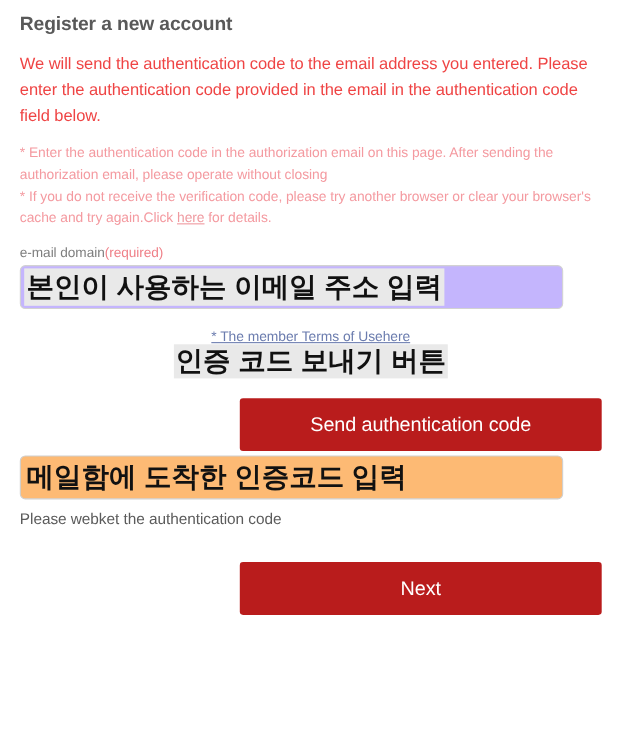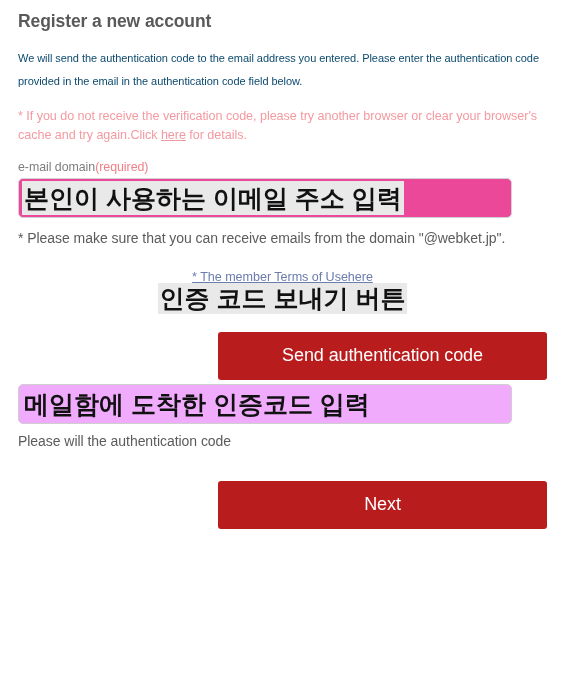--- a/index.html
+++ b/index.html
@@ -31,23 +31,23 @@
     font-weight: bold;
     color: #595959;
     letter-spacing: -0.1px;
     line-height: 1.4;
   }
 
   
   .intro {
     margin: 0;
     padding-top: 13px;
-    font-size: 11px;
+    font-size: 15px;
     line-height: 23.5px;
-    color: #0c4a6e;
+    color: #ef4444;
     letter-spacing: -0.05px;
   }
 
   
   .notice {
     margin: 0;
     padding-top: 13px;
     font-size: 12.6px;
     line-height: 19.8px;
     color: #f49aa0;
@@ -70,26 +70,26 @@
     color: #ef7f87;
   }
 
   
   .input-shell {
     position: relative;
     margin-top: 4px;
     height: 40px;
     border: 1px solid #d2d2d2;
     border-radius: 5px;
-    background: #ec4899;
+    background: #c4b5fd;
     box-sizing: border-box;
     width: 494px;
   }
   .input-shell.disabled {
-    background: #f0abfc;
+    background: #fdba74;
     border-color: #cfcfcf;
   }
   .input-overlay {
     position: absolute;
     left: 3px;
     top: 50%;
     transform: translateY(-50%);
     font-size: 25px;
     font-weight: bold;
     color: #111111;
@@ -196,51 +196,51 @@
 </head>
 <body>
 
 <div class="page">
 
   <h1 class="page-title">Register a new account</h1>
 
   <p class="intro">We will send the authentication code to the email address you entered. Please enter the authentication code provided in the email in the authentication code field below.</p>
 
   <div class="notice">
+    <span class="line">* Enter the authentication code in the authorization email on this page. After sending the authorization email, please operate without closing</span>
     <span class="line"><span>* If you do not receive the verification code, please try another browser or clear your browser's cache and try again.Click </span><a class="inline-link" href="#">here</a><span> for details.</span></span>
   </div>
 
   <div class="field-label">
     <span>e-mail domain</span><span class="required">(required)</span>
   </div>
 
   <div class="input-shell">
     <span class="input-overlay" title="본인이 사용하는 이메일 주소 입력">본인이 사용하는 이메일 주소 입력</span>
   </div>
 
-  <p class="helper">* Please make sure that you can receive emails from the domain "@webket.jp".</p>
 
   <div class="terms-link-row">
     <a class="terms-link" href="#">* The member Terms of Usehere</a>
   </div>
 
   <div class="agree-row">
     <span class="checkbox"></span>
     <span class="agree-label">I agree to the terms of service</span>
   </div>
 
   <div class="btn-wrap btn-send-wrap">
     <span class="btn-overlay-text">인증 코드 보내기 버튼</span>
     <button class="btn">Send authentication code</button>
   </div>
 
 
   <div class="input-shell disabled">
     <span class="input-overlay" title="메일함에 도착한 인증코드 입력">메일함에 도착한 인증코드 입력</span>
   </div>
 
-  <p class="helper-small">Please will the authentication code</p>
+  <p class="helper-small">Please webket the authentication code</p>
 
   <div class="btn-wrap btn-next-wrap">
     <button class="btn">Next</button>
   </div>
 
 </div>
 
 </body></html>

